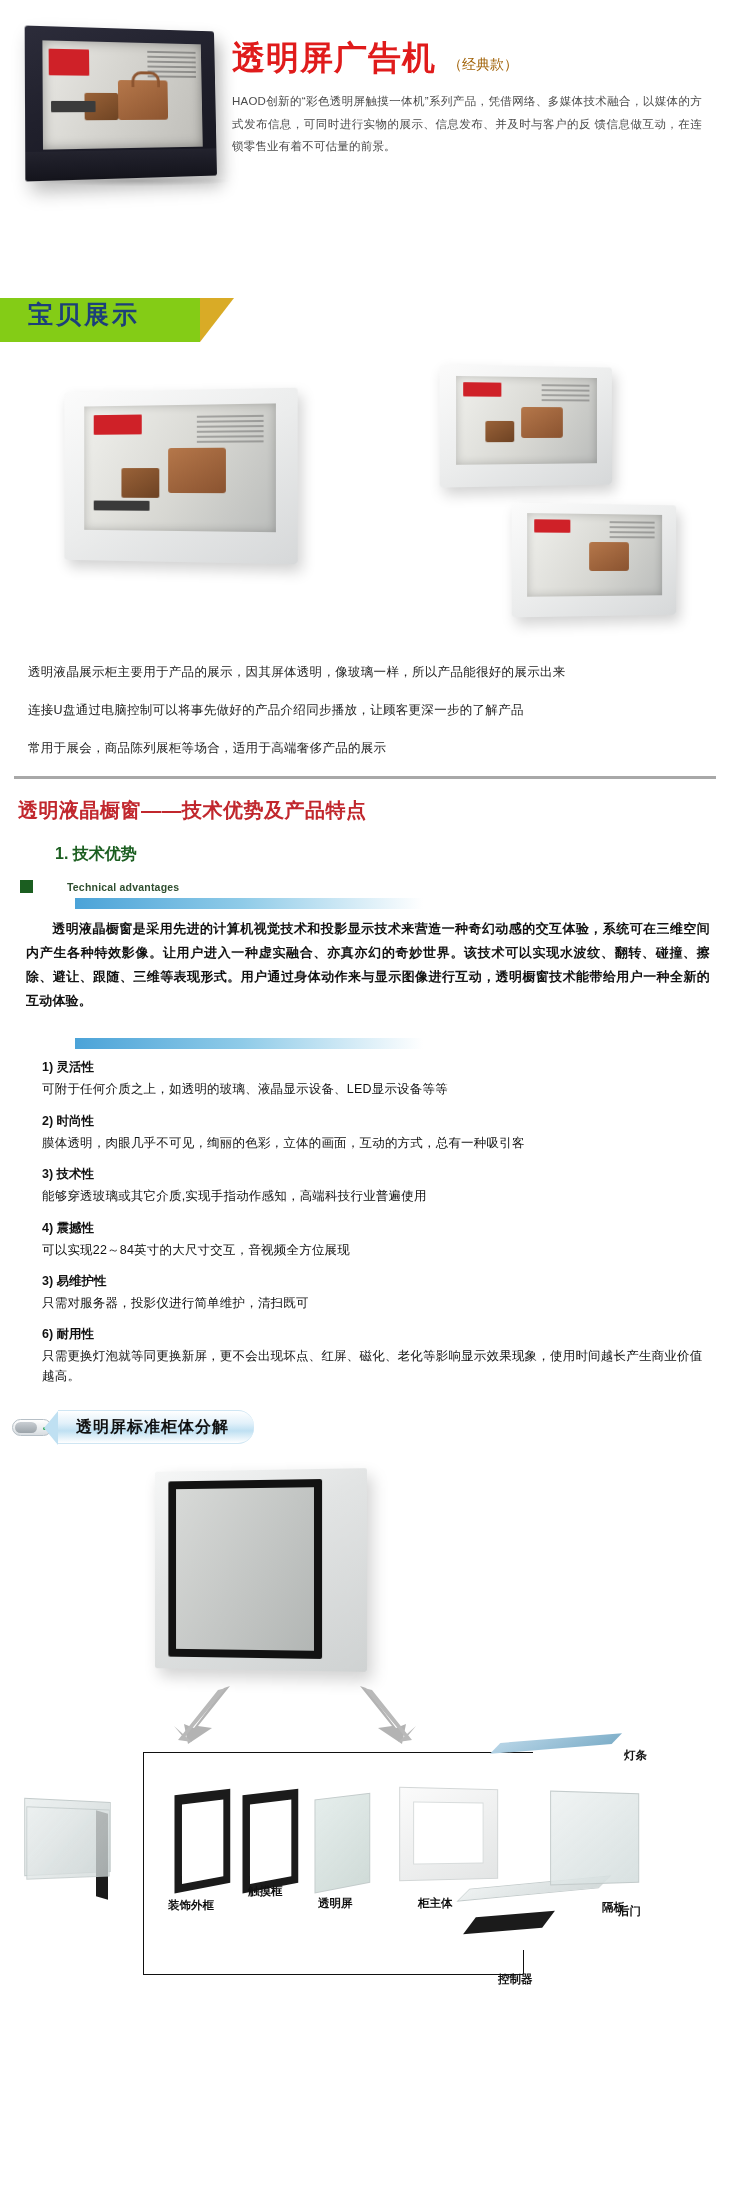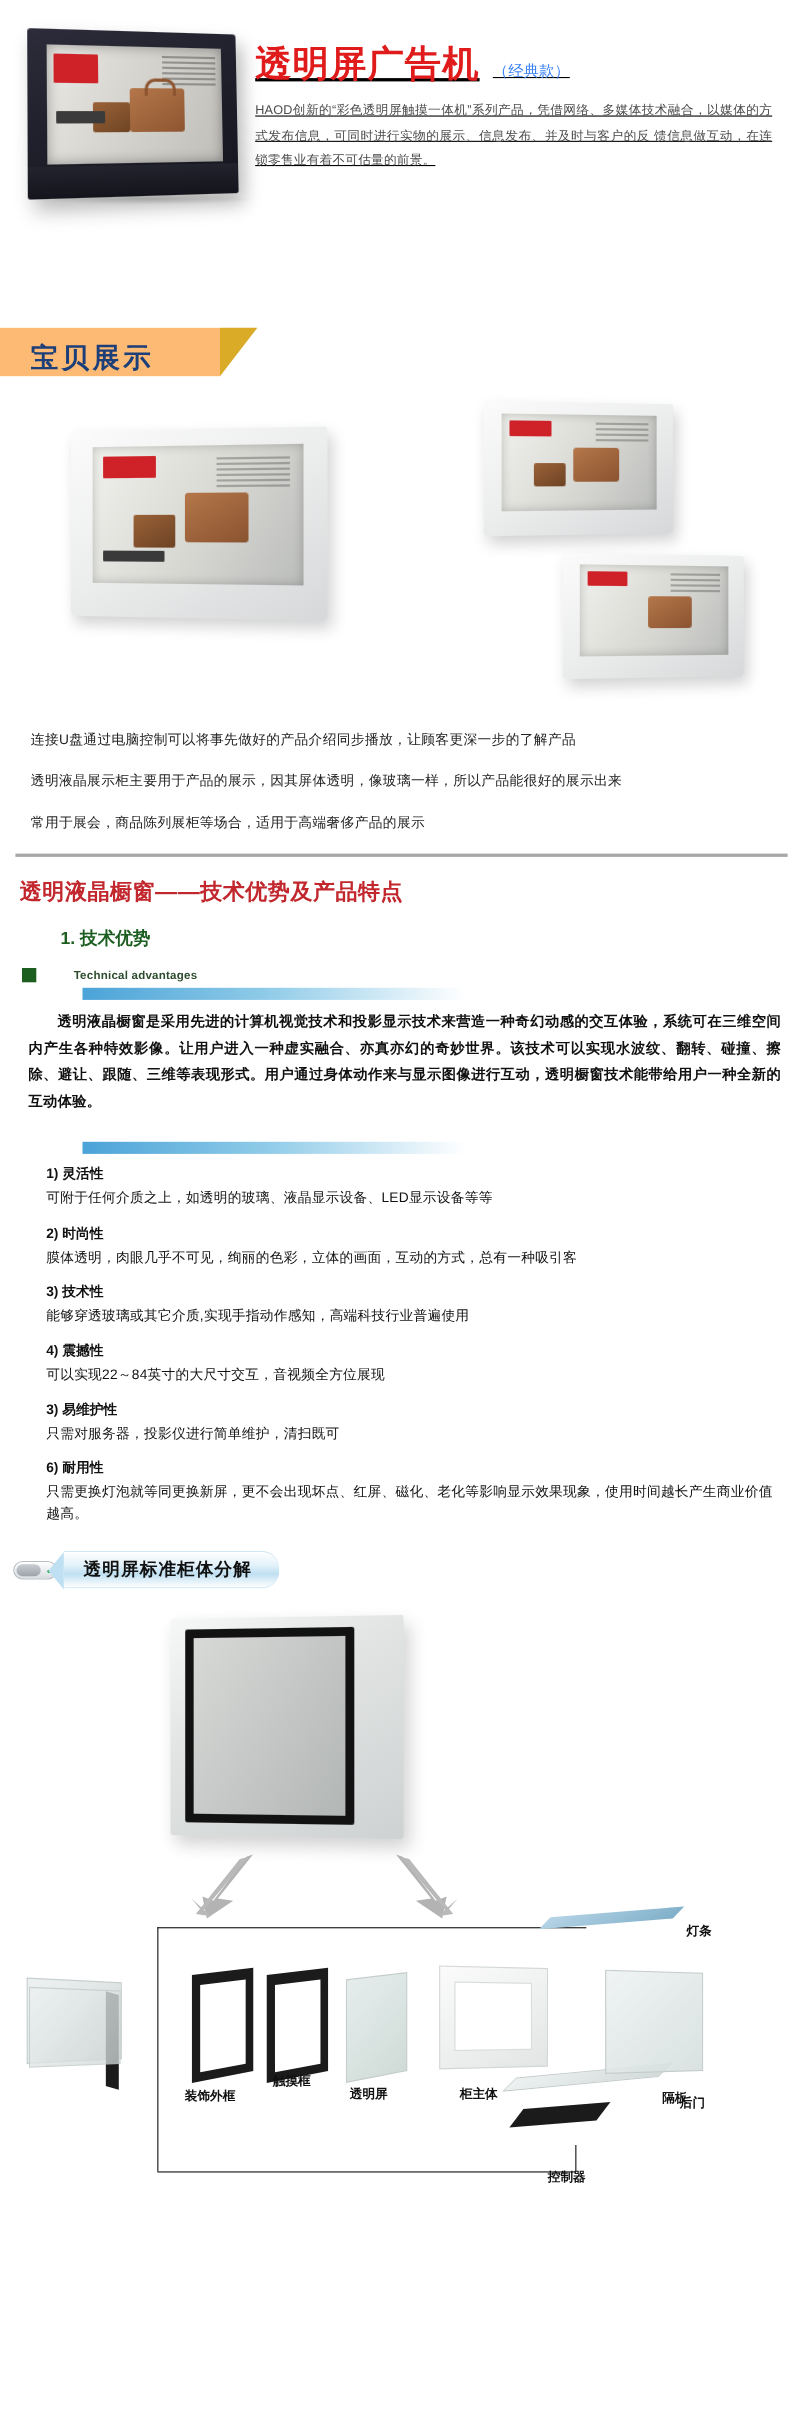--- a/index.html
+++ b/index.html
@@ -63,40 +63,40 @@
   }
   .hero-cabinet .base {
     position:absolute; left:0; right:0; bottom:0; height:28px;
     background: linear-gradient(180deg,#23232e,#14141c);
     border-radius: 0 0 3px 3px;
   }
   .hero-shadow {
     position:absolute; left:40px; top:176px; width:190px; height:10px;
     background: radial-gradient(ellipse at center, rgba(0,0,0,0.16), rgba(0,0,0,0) 72%);
   }
-  .hero-text { position: absolute; left: 232px; top: 40px; width: 470px; text-decoration: underline; }
+  .hero-text { position: absolute; left: 232px; top: 40px; width: 470px; }
   .hero-title-row { display: flex; align-items: baseline; }
   .hero-title {
     font-size: 33px; font-weight: bold; color: #e01b1b;
     letter-spacing: 1px; line-height: 1.1;
   }
   .hero-sub {
-    font-size: 14px; color: #3b82f6; margin-left: 12px; white-space: nowrap;
+    font-size: 14px; color: #a16207; margin-left: 12px; white-space: nowrap;
   }
   .hero-desc {
     margin-top: 14px; font-size: 11.5px; color: #4b4b4b;
     line-height: 1.95; text-align: justify; letter-spacing: .2px;
   }
 
   
   .gold-banner {
     position: relative; margin-top: 38px; margin-left: 0;
     width: 200px; height: 44px;
-    background: #fdba74;
-    display: flex; align-items: flex-end;
+    background: #84cc16;
+    display: flex; align-items: flex-start;
   }
   .gold-banner:after {
     content:""; position:absolute; right:-34px; top:0;
     border-top: 44px solid #d9ab26;
     border-right: 34px solid transparent;
   }
   .gold-banner-text {
     font-size: 25px; font-weight: bold; color: #1c3f7a;
     padding-left: 28px; letter-spacing: 3px; z-index: 2;
   }
@@ -349,22 +349,22 @@
             <i></i>
             <i></i>
             <i></i>
           </div>
         <div class="bag1"></div>
       </div>
     </div>
   </div>
 
   <div class="showcase-desc">
+    <p>透明液晶展示柜主要用于产品的展示，因其屏体透明，像玻璃一样，所以产品能很好的展示出来</p>
     <p>连接U盘通过电脑控制可以将事先做好的产品介绍同步播放，让顾客更深一步的了解产品</p>
-    <p>透明液晶展示柜主要用于产品的展示，因其屏体透明，像玻璃一样，所以产品能很好的展示出来</p>
     <p>常用于展会，商品陈列展柜等场合，适用于高端奢侈产品的展示</p>
   </div>
 
   <div class="divider"></div>
   <div class="red-heading">透明液晶橱窗——技术优势及产品特点</div>
 
   <div class="sub-block">
     <div class="sub-row">
       <div class="sq"></div>
       <div class="sub-textwrap">

